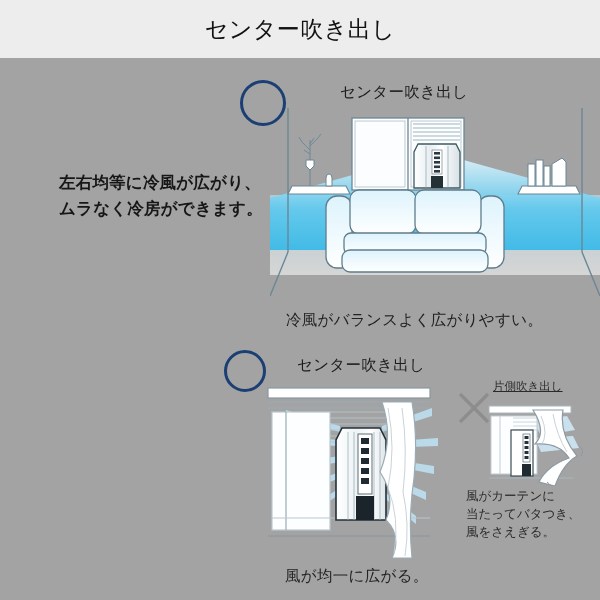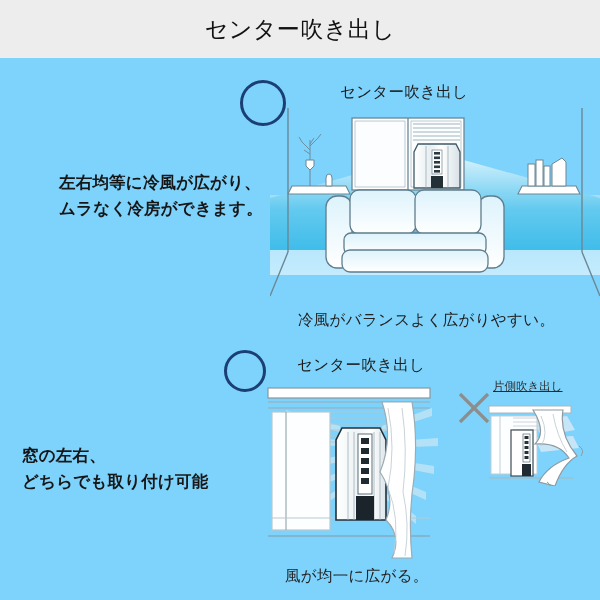--- a/index.html
+++ b/index.html
@@ -12,21 +12,21 @@
     height: 600px;
     font-family: "Liberation Sans", "DejaVu Sans", sans-serif;
     color: #1a1a1a;
     overflow: hidden;
     position: relative;
   }
   #page {
     position: relative;
     width: 600px;
     height: 600px;
-    background: #7dd3fc;
+    background: #a3a3a3;
   }
 
   
   #header {
     position: absolute;
     left: 0;
     top: 0;
     width: 600px;
     height: 58px;
     background: #ededed;
@@ -74,21 +74,21 @@
   #unit-label-1 { left: 340px; top: 82px; }
   #unit-label-2 { left: 297px; top: 355px; }
 
   .caption {
     position: absolute;
     font-size: 15.5px;
     color: #222222;
     letter-spacing: 0.3px;
     white-space: nowrap;
   }
-  #caption-1 { left: 298px; top: 310px; }
+  #caption-1 { left: 286px; top: 310px; }
   #caption-2 { left: 285px; top: 566px; }
 
   #compare-label {
     position: absolute;
     left: 493px;
     top: 379px;
     font-size: 11.5px;
     color: #2a2a2a;
     white-space: nowrap;
     text-decoration: underline;
@@ -228,22 +228,20 @@
       <rect x="208" y="96" width="26" height="72" rx="11"></rect>
       <rect x="80" y="90" width="66" height="44" rx="9"></rect>
       <rect x="145" y="90" width="66" height="44" rx="9"></rect>
       <rect x="74" y="133" width="142" height="22" rx="7"></rect>
       <rect x="72" y="150" width="146" height="22" rx="8"></rect>
     </g>
   </svg>
 
   <div class="caption" id="caption-1">冷風がバランスよく広がりやすい。</div>
 
-  <div class="lead-text" id="lead-text-2">窓の左右、
-どちらでも取り付け可能</div>
 
   <div class="circle-mark" id="circle-mark-2"></div>
 
   <div class="unit-label" id="unit-label-2">センター吹き出し</div>
 
   <svg class="scene" id="scene-window" viewBox="0 0 190 192">
     <defs>
       <linearGradient id="acBody2" x1="0" y1="0" x2="1" y2="0">
         <stop offset="0%" stop-color="#ffffff"></stop>
         <stop offset="40%" stop-color="#eef3f5"></stop>
@@ -356,14 +354,17 @@
       <path d="M98,28 Q102,50 112,66" fill="none" stroke="#bac6cc" stroke-width="0.8"></path>
     </g>
 
     <g fill="none" stroke="#8d9aa1" stroke-width="1">
       <path d="M124,60 Q130,64 126,70"></path>
       <path d="M92,96 Q98,100 94,104"></path>
     </g>
   </svg>
 
   <div id="compare-label">片側吹き出し</div>
+  <div id="compare-caption">風がカーテンに
+当たってバタつき、
+風をさえぎる。</div>
 
 </div>
 
 </body></html>

